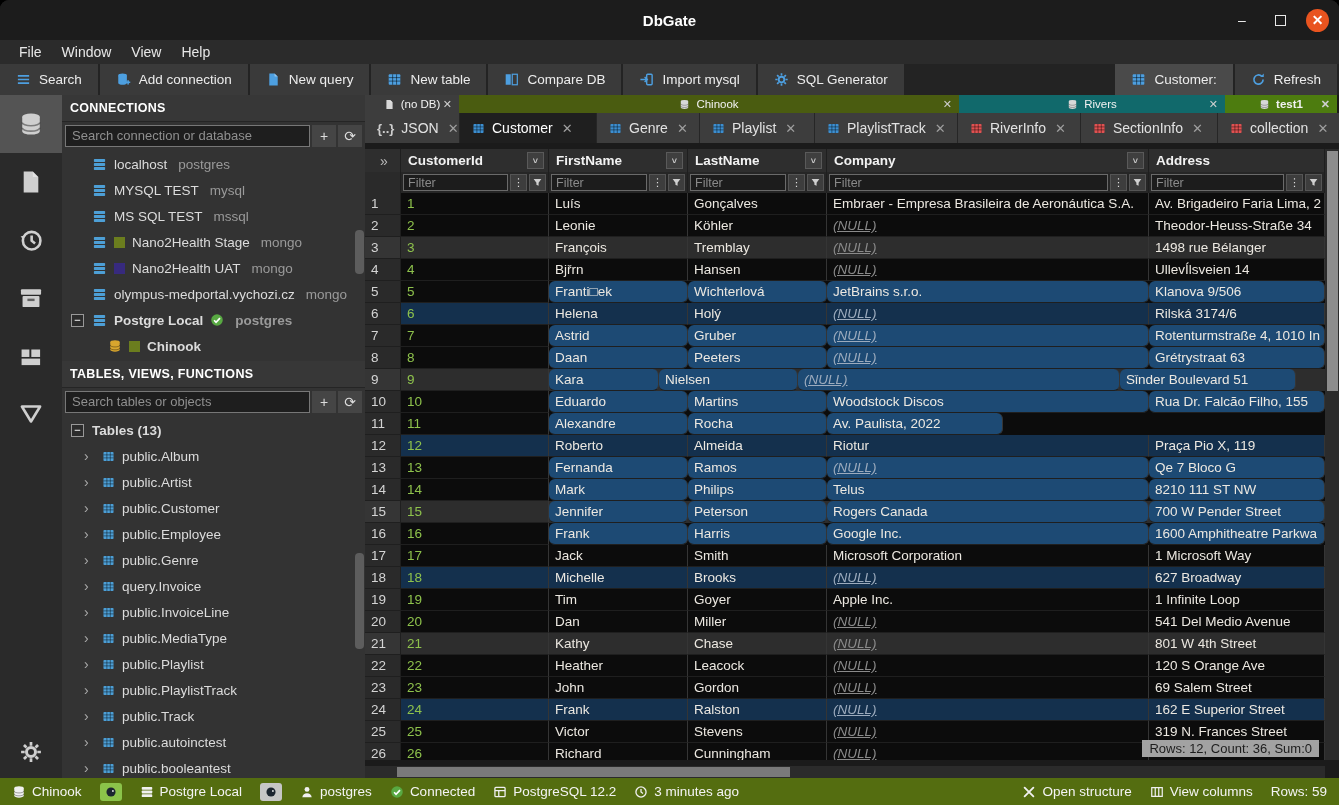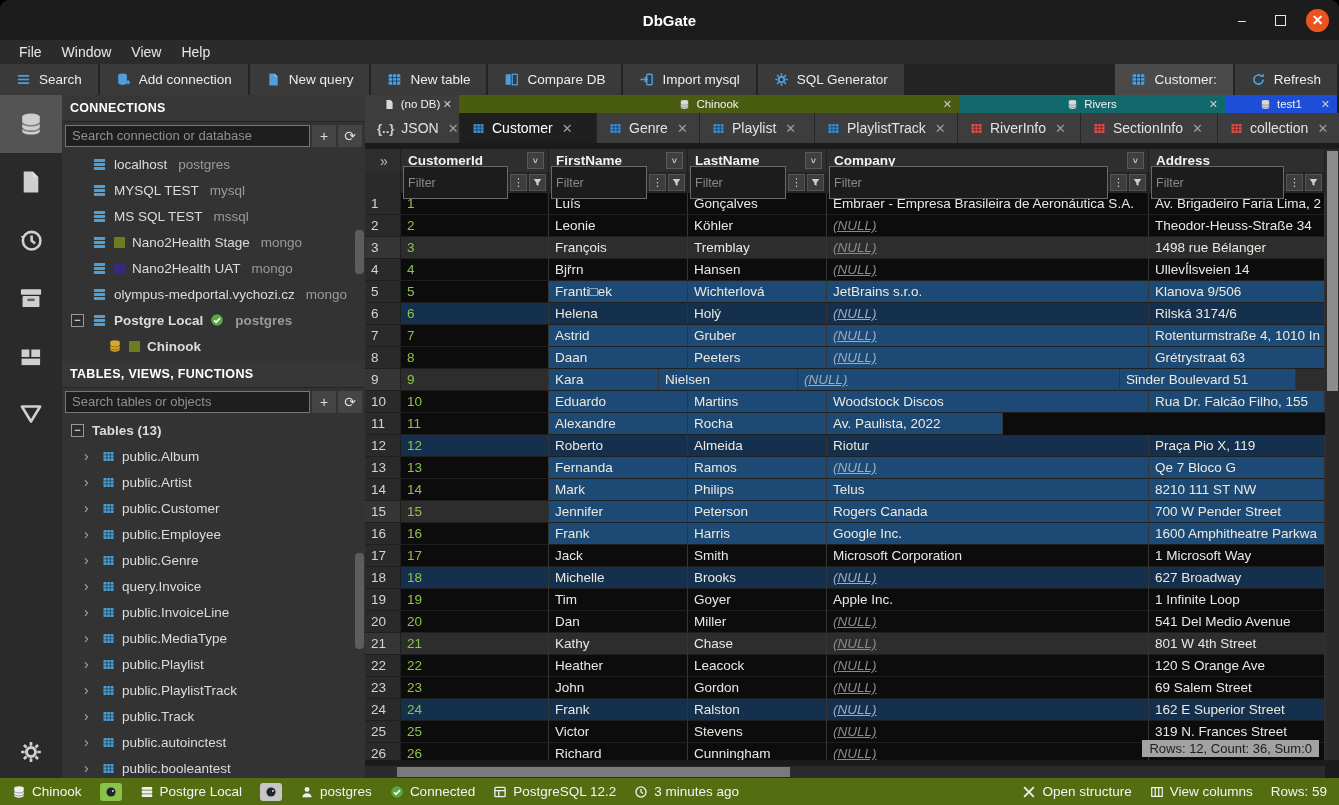--- a/index.html
+++ b/index.html
@@ -59,28 +59,28 @@
 
   
   .gridwrap { position:absolute; top:54px; left:0; right:0; bottom:0; background:#1b1b1b; }
   .grid { position:absolute; top:0; left:0; right:14px; bottom:18px; overflow:hidden; }
   .g-hrow { display:flex; height:23px; background:#2e2e2e; }
   .g-hcell { display:flex; align-items:center; justify-content:space-between; border-right:1px solid #1f1f1f; color:#f2f2f2; font-weight:bold; font-size:13.5px; padding:0 4px 0 7px; flex:0 0 auto; }
   .g-hcell .hv { background:#3f3f3f; border:1px solid #5a5a5a; color:#ccc; width:17px; height:17px; font-size:9px; display:flex; align-items:center; justify-content:center; }
   .g-corner { color:#bbb; font-weight:normal; font-size:14px; justify-content:center; background:#2e2e2e; }
   .g-frow { display:flex; height:21px; background:#262626; }
   .g-fcell { display:flex; align-items:center; gap:2px; border-right:1px solid #1f1f1f; padding:1px 2px; flex:0 0 auto; }
-  .f-input { flex:1; min-width:0; height:33px; background:#1c1c1c; border:1px solid #6a6a6a; color:#fca5a5; font-size:12.5px; padding:0 4px; font-family:"Liberation Sans",sans-serif; }
+  .f-input { flex:1; min-width:0; height:17px; background:#1c1c1c; border:1px solid #6a6a6a; color:#fca5a5; font-size:12.5px; padding:0 4px; font-family:"Liberation Sans",sans-serif; }
   .f-input::placeholder { color:#8a8a8a; }
   .f-btn { width:17px; height:17px; background:#3d3d3d; border:1px solid #555; color:#ddd; display:flex; align-items:center; justify-content:center; font-size:11px; flex:0 0 auto; }
   .g-row { display:flex; height:22px; background:#0c0c0c; }
   .g-row.stripe { background:#2d2d2d; }
   .g-row.rowsel { background:#14304d; }
   .g-cell { display:flex; align-items:center; border-right:1px solid #353535; border-bottom:1px solid #1f1f1f; color:#ece8e1; font-size:13.5px; padding:0 6px; white-space:nowrap; overflow:hidden; flex:0 0 auto; }
-  .g-cell.sel { background:#1d4a74; }
+  .g-cell.sel { background:#1d4a74;border-radius:6px; }
   .g-cell.num { background:#2a2a2a; color:#d4d4d4; border-right:1px solid #1f1f1f; }
   .g-row.stripe .g-cell.num { background:#353535; }
   .g-cell.id { color:#8ec24c; }
   .g-cell .nullv { color:#8a8a8a; font-style:italic;text-decoration:underline; }
   .g-cell.sel .nullv, .g-row.rowsel .nullv { color:#9cabbd; }
   .vscroll { position:absolute; top:0; right:0; width:14px; bottom:18px; background:#2b2b2b; }
   .vthumb { position:absolute; top:2px; right:1px; width:11px; height:240px; background:#8d8d8d; }
   .hscroll { position:absolute; left:0; right:14px; bottom:0; height:12px; background:#2b2b2b; }
   .hthumb { position:absolute; left:32px; top:1px; width:393px; height:10px; background:#7a7a7a; }
   .sel-tip { position:absolute; right:20px; bottom:21px; background:#a2a2a2; color:#1d1d1d; font-size:13px; padding:1px 7px; }
@@ -527,21 +527,21 @@
           <span class="icon">
             <svg width="11" height="11" viewBox="0 0 16 16">
               <ellipse cx="8" cy="3.6" rx="5.4" ry="2.1" fill="#d8d8d8"></ellipse>
               <path d="M2.6 3.6v8.8c0 1.2 2.4 2.1 5.4 2.1s5.4-.9 5.4-2.1V3.6z" fill="#d8d8d8"></path>
               <path d="M2.6 7c0 1.2 2.4 2.1 5.4 2.1S13.4 8.2 13.4 7M2.6 10.3c0 1.2 2.4 2.1 5.4 2.1s5.4-.9 5.4-2.1" stroke="#00000066" fill="none"></path>
             </svg>
           </span>
           <span>Rivers</span>
           <span class="gx">✕</span>
         </div>
-        <div class="tgroup" style="width: 112px; background: #1d4ed8;">
+        <div class="tgroup" style="width: 112px; background: #4d7c0f; font-weight: bold;">
           <span class="icon">
             <svg width="11" height="11" viewBox="0 0 16 16">
               <ellipse cx="8" cy="3.6" rx="5.4" ry="2.1" fill="#d8d8d8"></ellipse>
               <path d="M2.6 3.6v8.8c0 1.2 2.4 2.1 5.4 2.1s5.4-.9 5.4-2.1V3.6z" fill="#d8d8d8"></path>
               <path d="M2.6 7c0 1.2 2.4 2.1 5.4 2.1S13.4 8.2 13.4 7M2.6 10.3c0 1.2 2.4 2.1 5.4 2.1s5.4-.9 5.4-2.1" stroke="#00000066" fill="none"></path>
             </svg>
           </span>
           <span>test1</span>
           <span class="gx">✕</span>
         </div>

